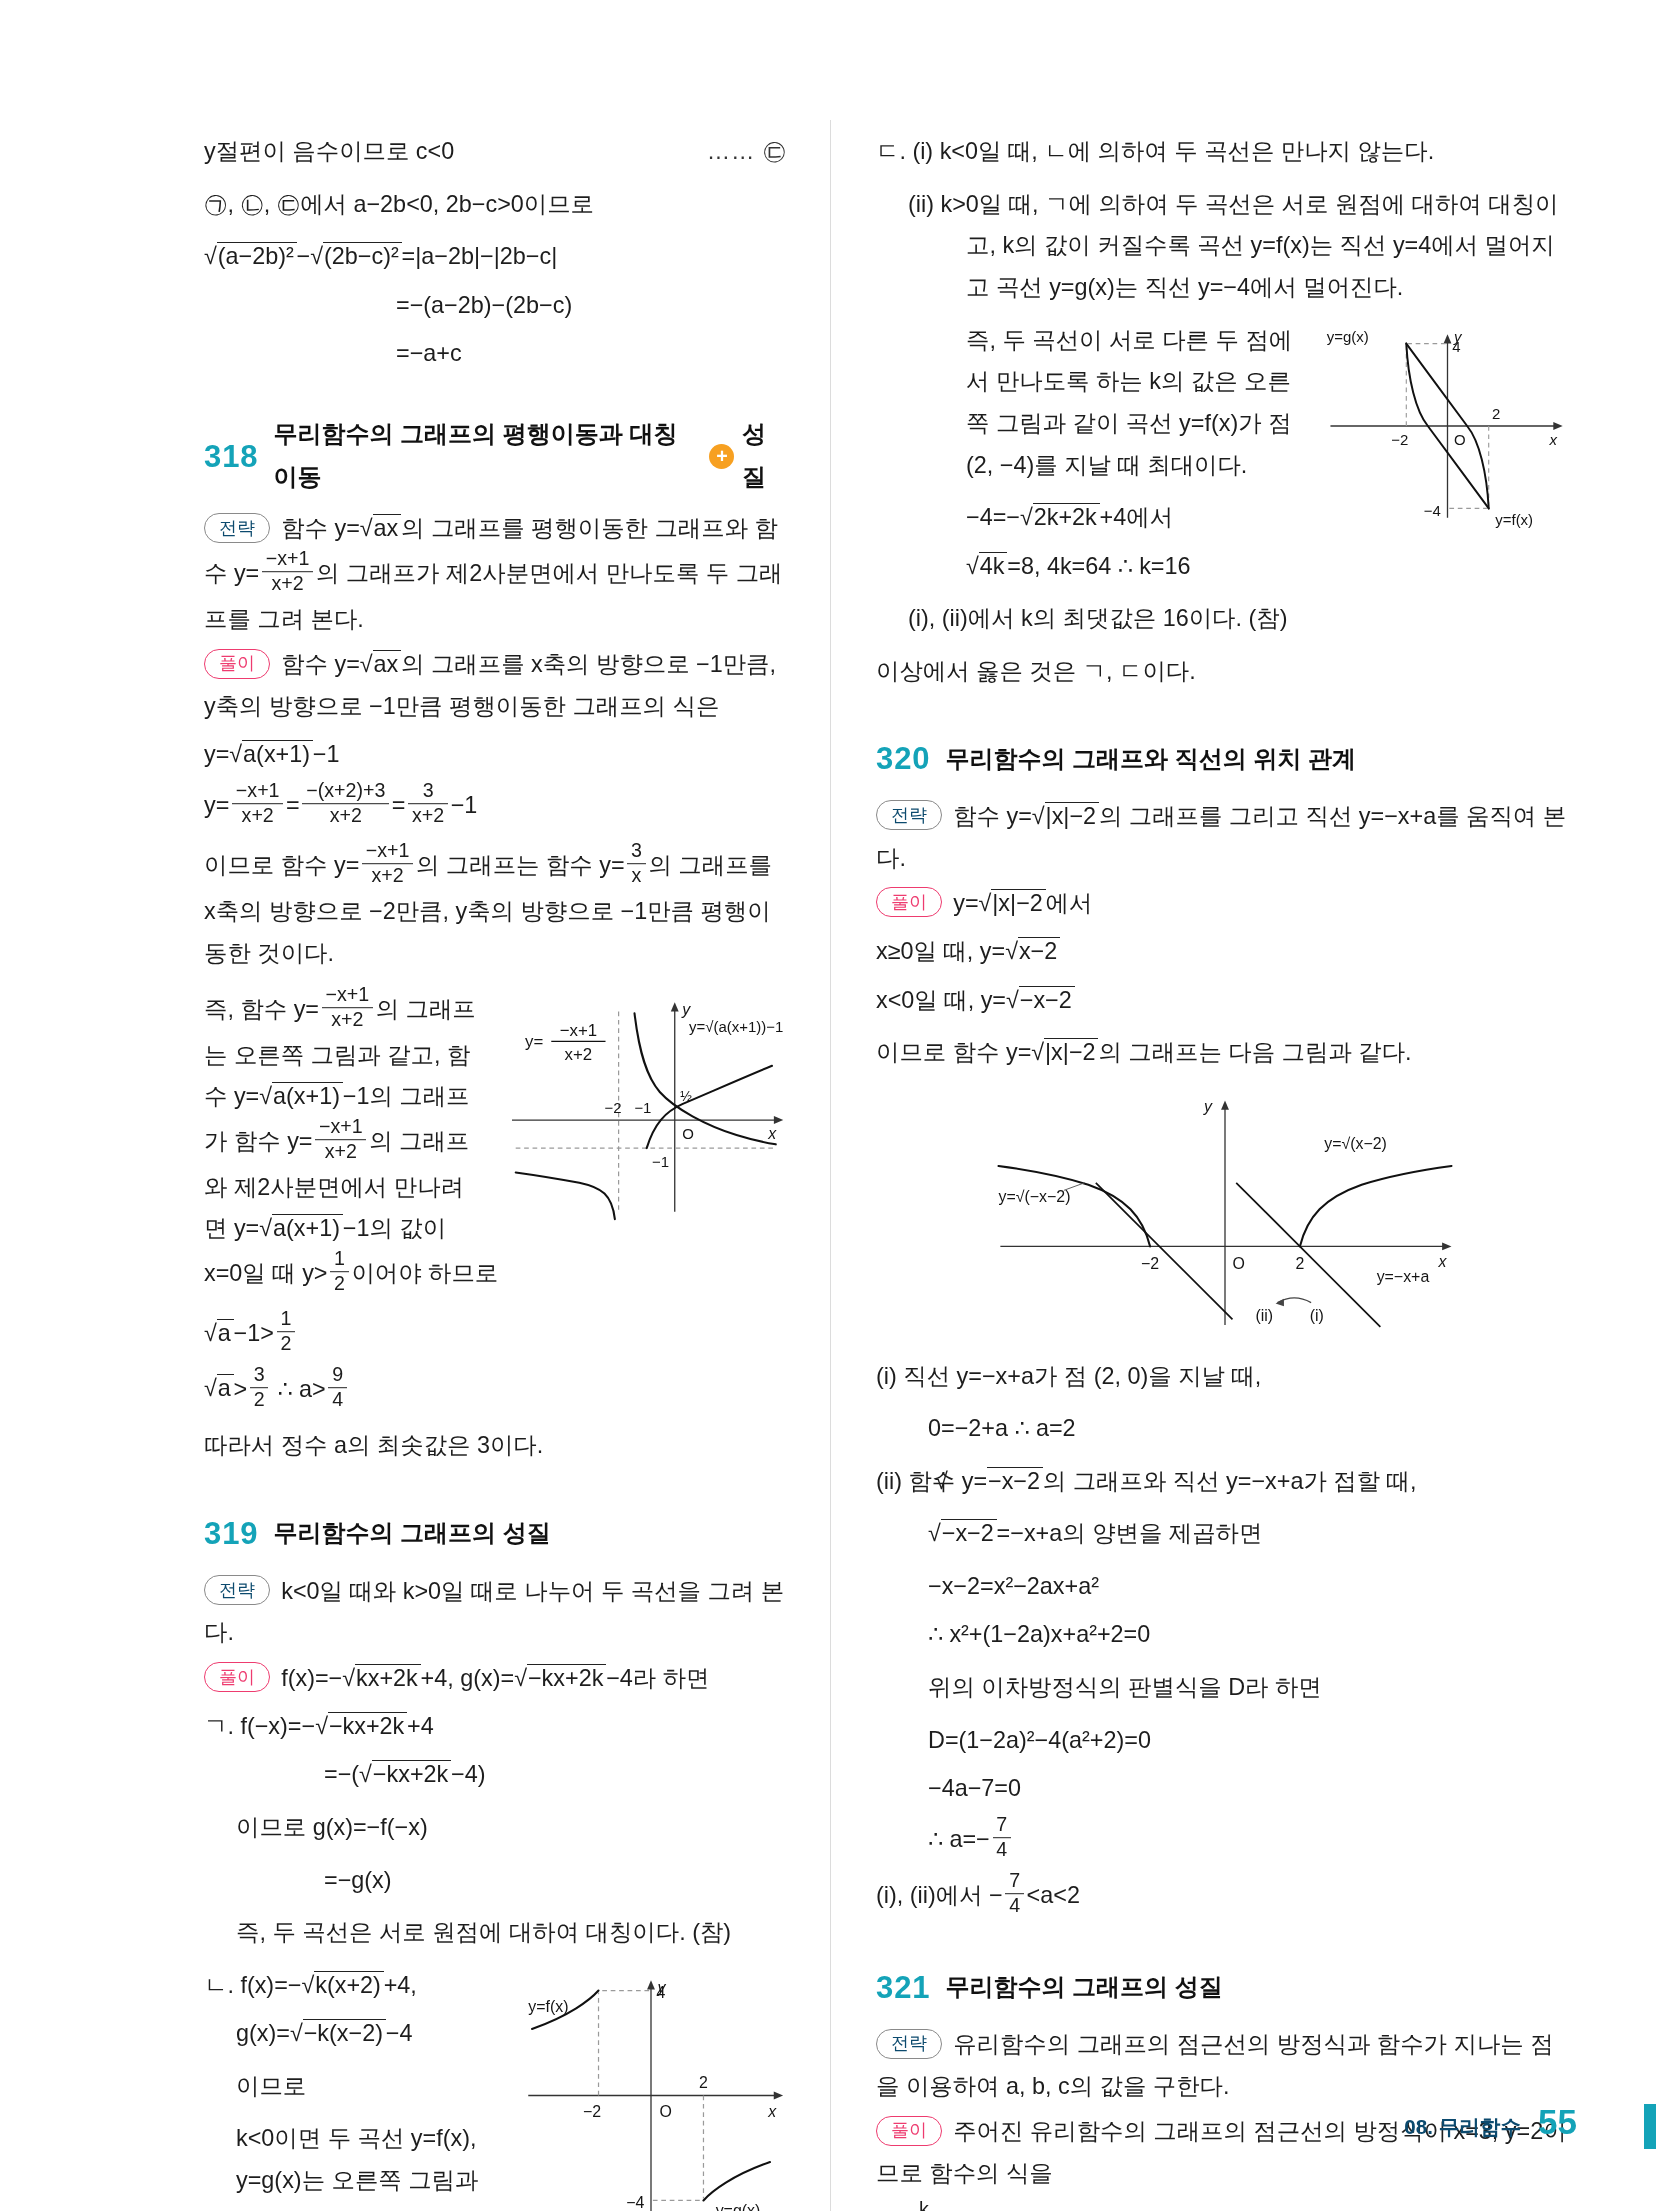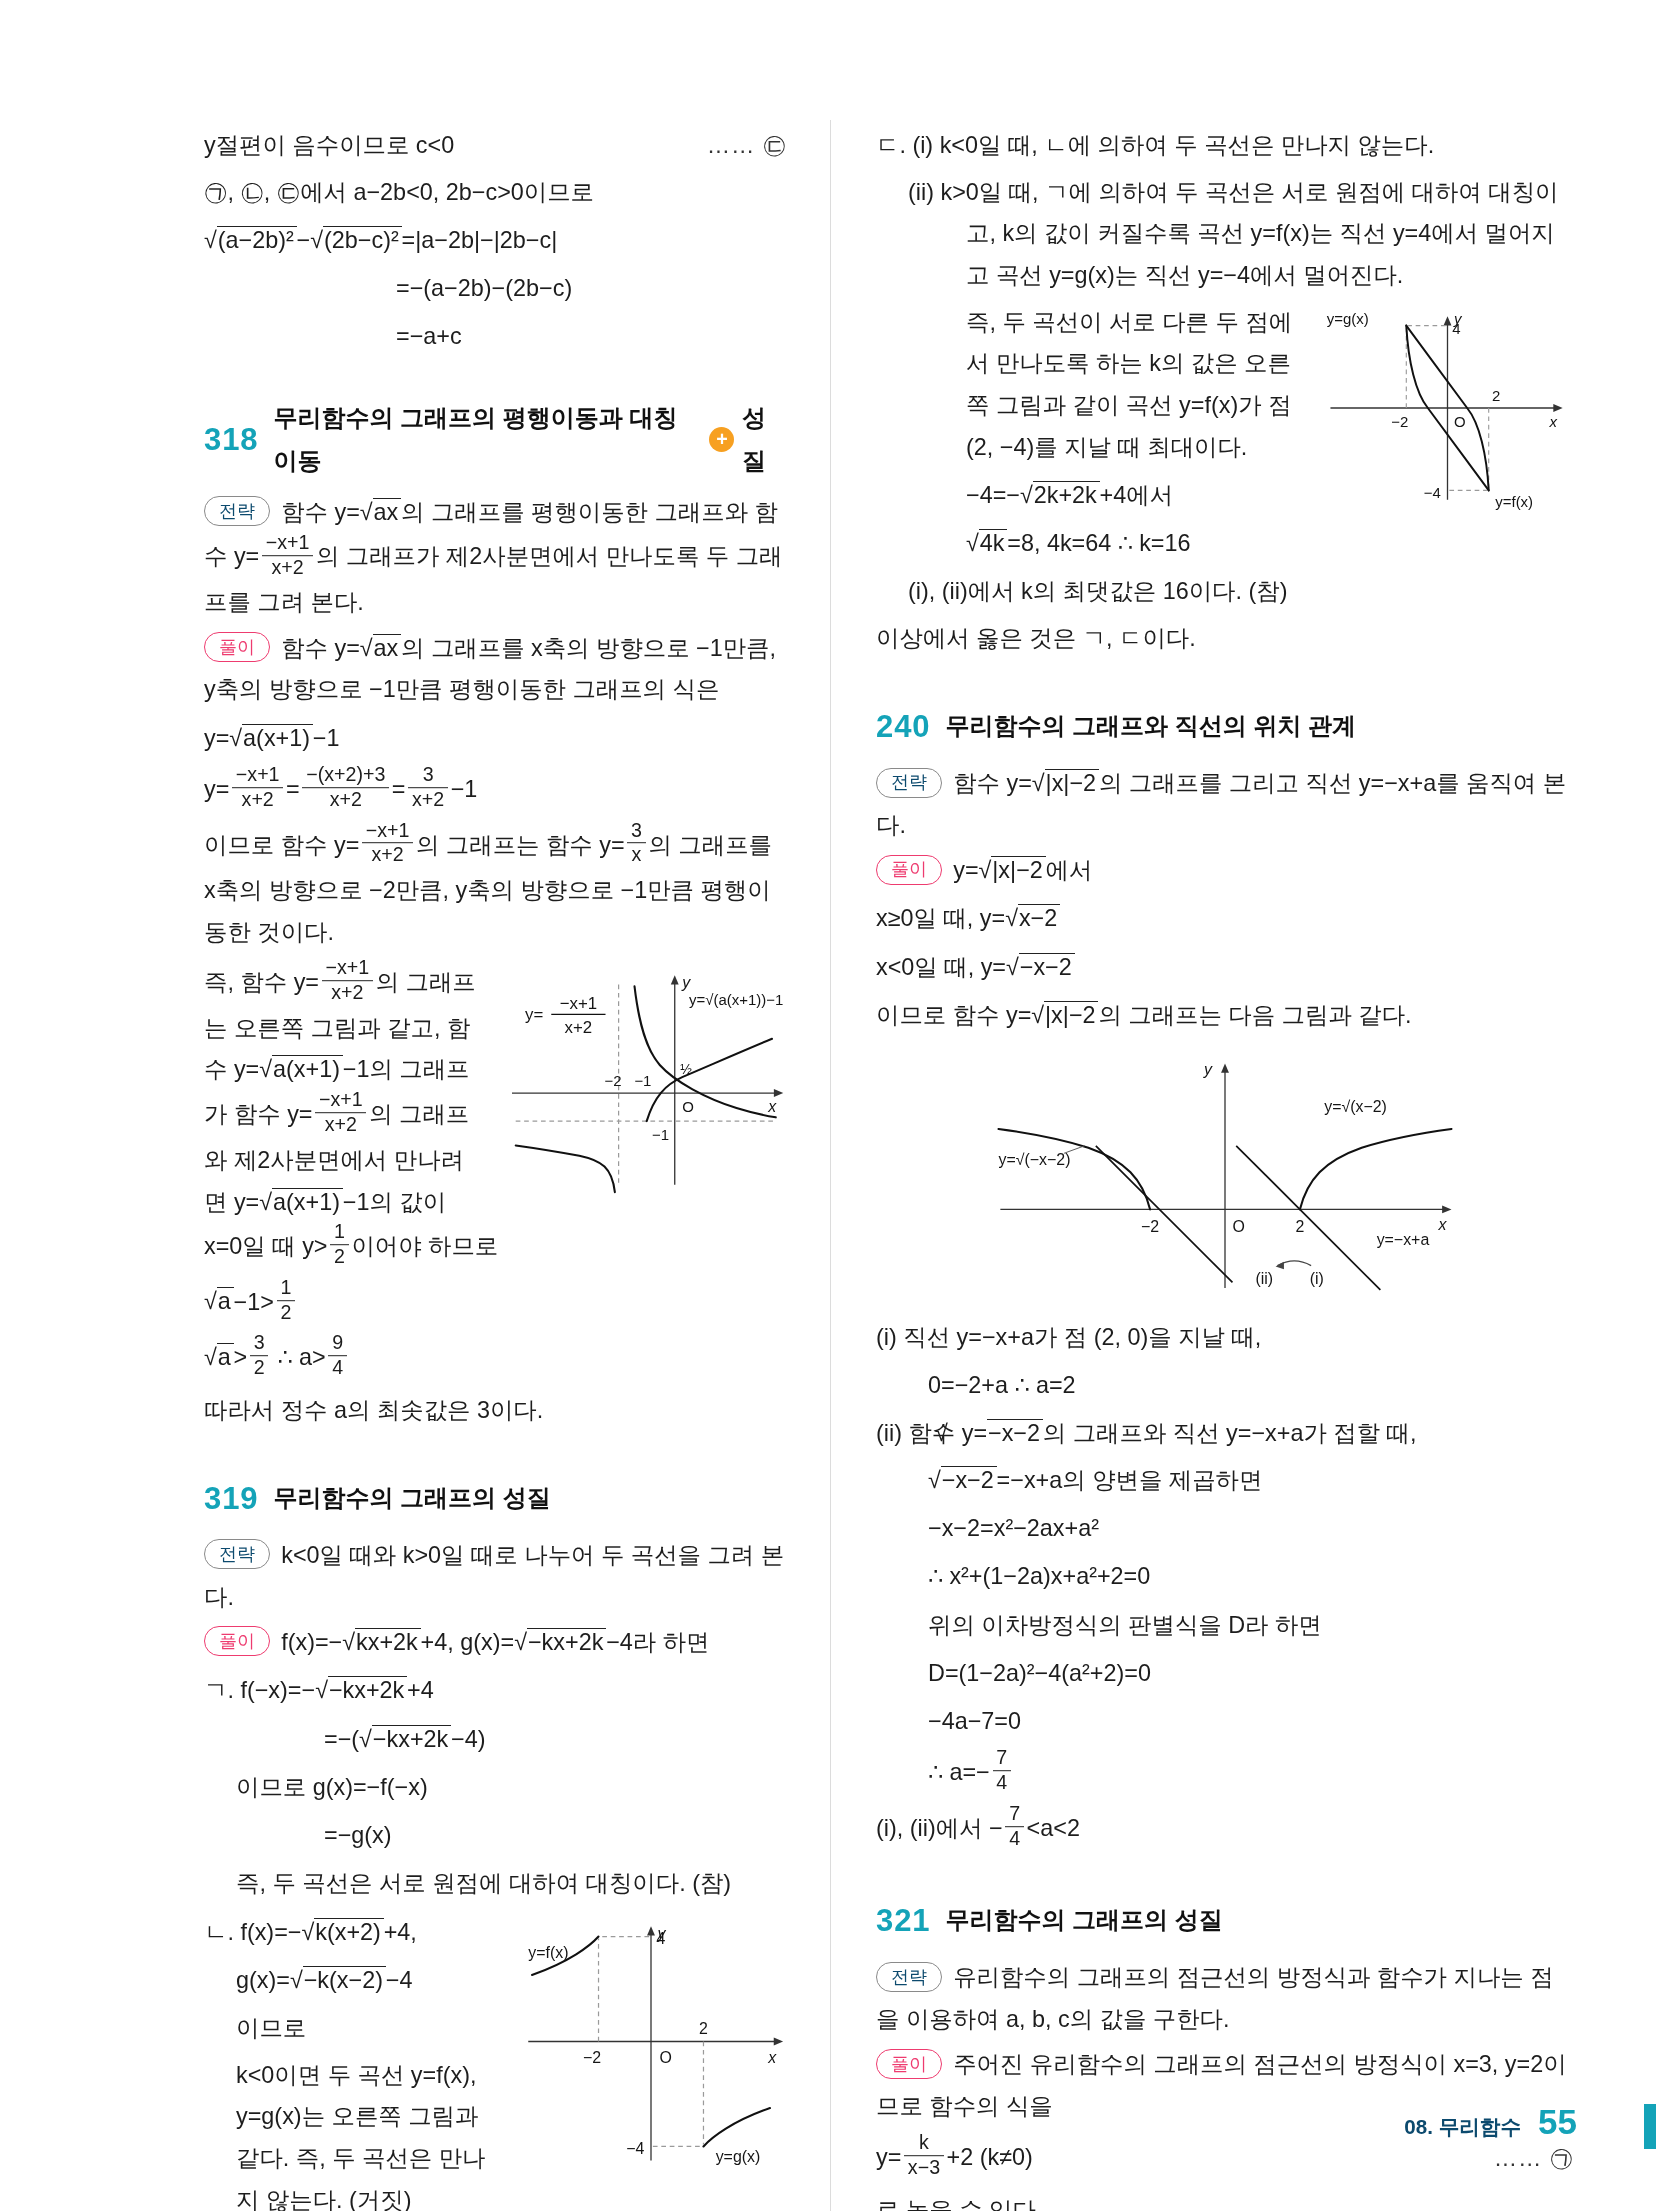--- a/index.html
+++ b/index.html
@@ -3,21 +3,21 @@
 <meta charset="utf-8">
 <style>
   html,body{margin:0;padding:0;background:#e8e8e8;}
   .page{position:relative;width:1656px;height:2211px;background:#ffffff;overflow:hidden;
         font-family:"Liberation Sans","DejaVu Sans",sans-serif;color:#1d1d1d;
         font-size:23.4px;line-height:1.78;}
   .columns{display:flex;padding:120px 82px 141px 204px;}
   .col-left{width:583px;flex:none;}
   .col-right{flex:1;border-left:0.9px solid #dcdcdc;margin-left:43px;padding-left:45px;min-width:0;}
 
-  .line{margin:5px 0;}
+  .line{margin:11px 0;}
   .eq{margin:6.6px 0;}
   .flexline{display:flex;justify-content:space-between;align-items:center;}
   .ref{color:#333;letter-spacing:0.9px;white-space:nowrap;margin-left:11.2px;}
 
   .ind-a{padding-left:192px;}   
   .ind-b{padding-left:120px;}   
   .ind-c{padding-left:32px;}
   .ind-d{padding-left:52px;}
   .ind-e{padding-left:90px;}
   .hang-ii{padding-left:90px;text-indent:-58px;}
@@ -263,21 +263,21 @@
           <div class="line"><span>즉, 두 곡선이 서로 다른 두 점에서 만나도록 하는 k의 값은 오른쪽 그림과 같이 곡선 y=f(x)가 점 (2, −4)를 지날 때 최대이다.</span></div>
           <div class="line eq"><span>−4=−</span><span class="sqrt"><span class="rsign">√</span><span class="rad">2k+2k</span></span><span>+4에서</span></div>
           <div class="line eq"><span class="sqrt"><span class="rsign">√</span><span class="rad">4k</span></span><span>=8, 4k=64   ∴ k=16</span></div>
         </div>
         <div class="line ind-c" style="clear:both;"><span>(i), (ii)에서 k의 최댓값은 16이다. (참)</span></div>
         <div class="line"><span>이상에서 옳은 것은 ㄱ, ㄷ이다.</span></div>
       </section>
 
       <section class="problem">
         <div class="phead">
-          <span class="pnum">240</span>
+          <span class="pnum">320</span>
           <span class="ptitle">무리함수의 그래프와 직선의 위치 관계</span>
         </div>
         <div class="srow">
           <span class="badge">전략</span><span><span>함수 y=</span><span class="sqrt"><span class="rsign">√</span><span class="rad">|x|−2</span></span><span>의 그래프를 그리고 직선 y=−x+a를 움직여 본다.</span></span>
         </div>
         <div class="srow">
           <span class="badge badge-solution">풀이</span><span><span>y=</span><span class="sqrt"><span class="rsign">√</span><span class="rad">|x|−2</span></span><span>에서</span></span>
         </div>
         <div class="line eq"><span>x≥0일 때, y=</span><span class="sqrt"><span class="rsign">√</span><span class="rad">x−2</span></span></div>
         <div class="line eq"><span>x&lt;0일 때, y=</span><span class="sqrt"><span class="rsign">√</span><span class="rad">−x−2</span></span></div>

